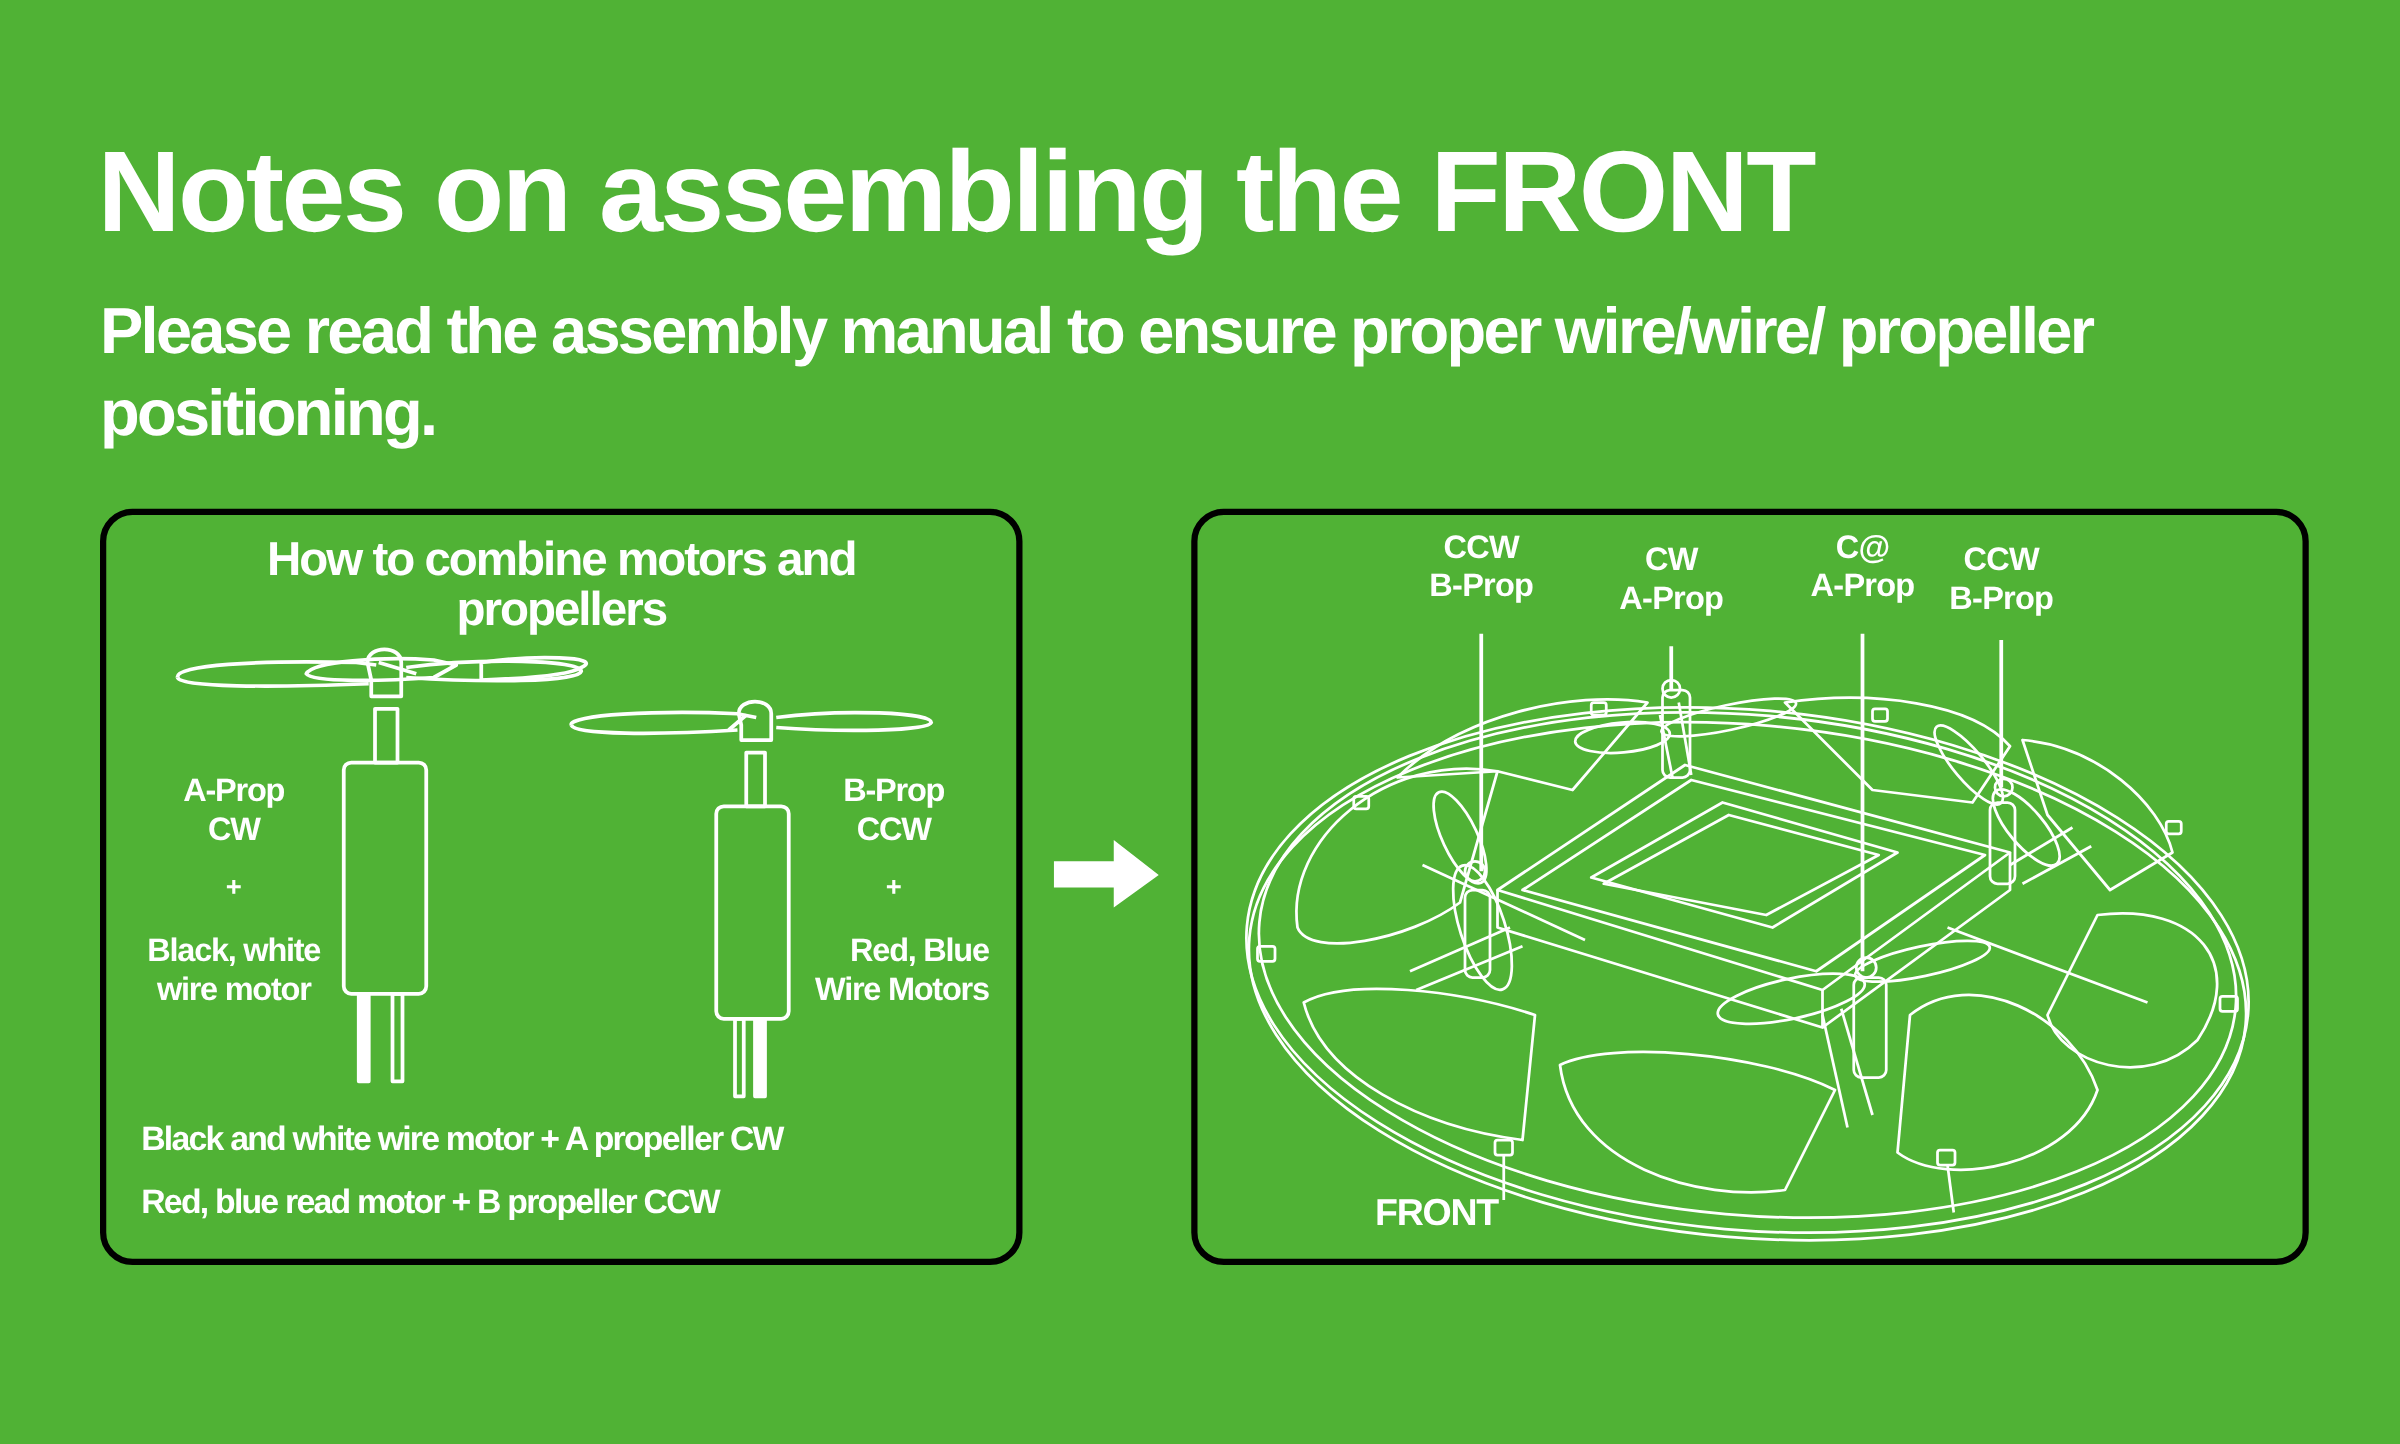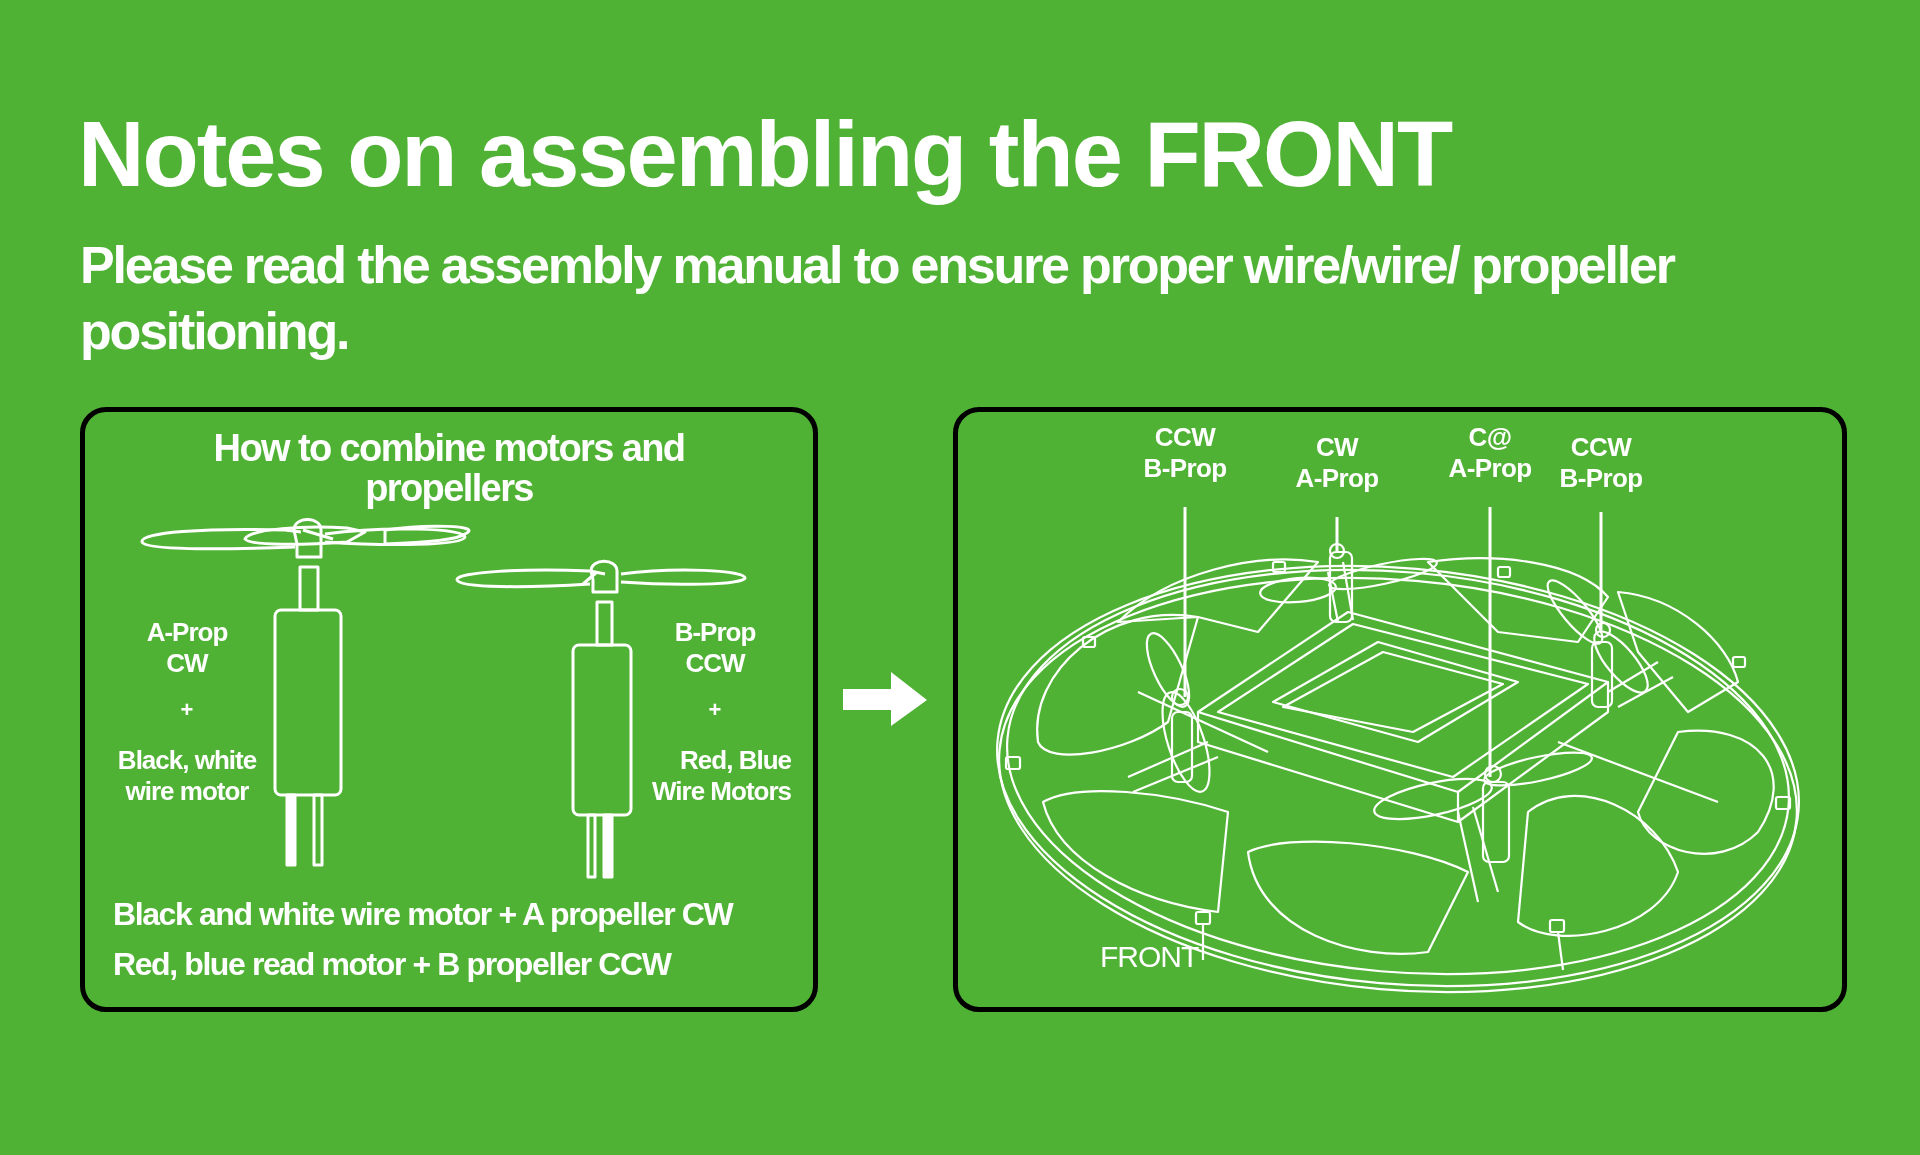--- a/index.html
+++ b/index.html
@@ -29,30 +29,30 @@
   .panel-heading {
     position: absolute; left: 0; top: 16px; width: 100%; text-align: center;
     font-size: 38px; font-weight: 700; letter-spacing: -1.6px; line-height: 40px;
   }
   .lbl {
     position: absolute; text-align: center; font-weight: 700;
     font-size: 26px; letter-spacing: -1px; line-height: 31px;
   }
   .plus { position: absolute; font-size: 22px; font-weight: 700; text-align: center; width: 40px; }
   .rule-line {
-    position: absolute; left: 28px; font-size: 32px; font-weight: 700; letter-spacing: -1.4px;
+    position: absolute; left: 28px; font-size: 27px; font-weight: 700; letter-spacing: -1.4px;
     white-space: nowrap;
   }
   .svg-layer { position: absolute; left: 0; top: 0; }
   .callout {
     position: absolute; text-align: center; font-size: 26px; font-weight: 700;
     letter-spacing: -0.6px; line-height: 31px;
   }
   .front-label {
-    position: absolute; left: 142px; top: 528px; font-size: 30px; font-weight: 400; letter-spacing: -1px; text-align: center;
+    position: absolute; left: 142px; top: 542px; font-size: 30px; font-weight: 700; letter-spacing: -1px; text-align: center;
   }
   .arrow { position: absolute; left: 843px; top: 672px; }
 </style>
 </head>
 <body>
 
 <h1 class="title">Notes on assembling the FRONT</h1>
 <p class="subtitle">Please read the assembly manual to ensure proper wire/wire/ propeller positioning.</p>
 
 <div class="panel panel-left">

